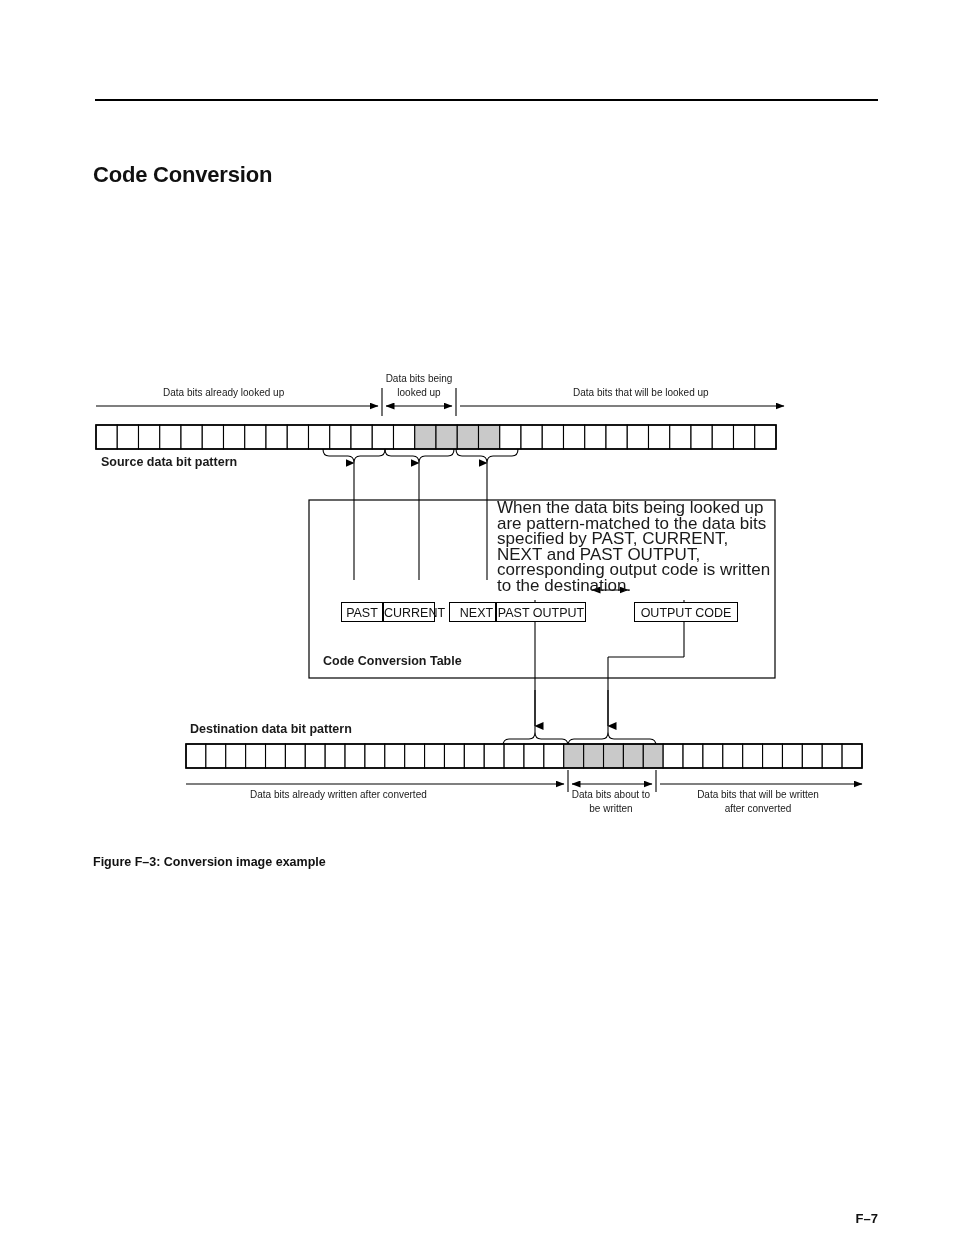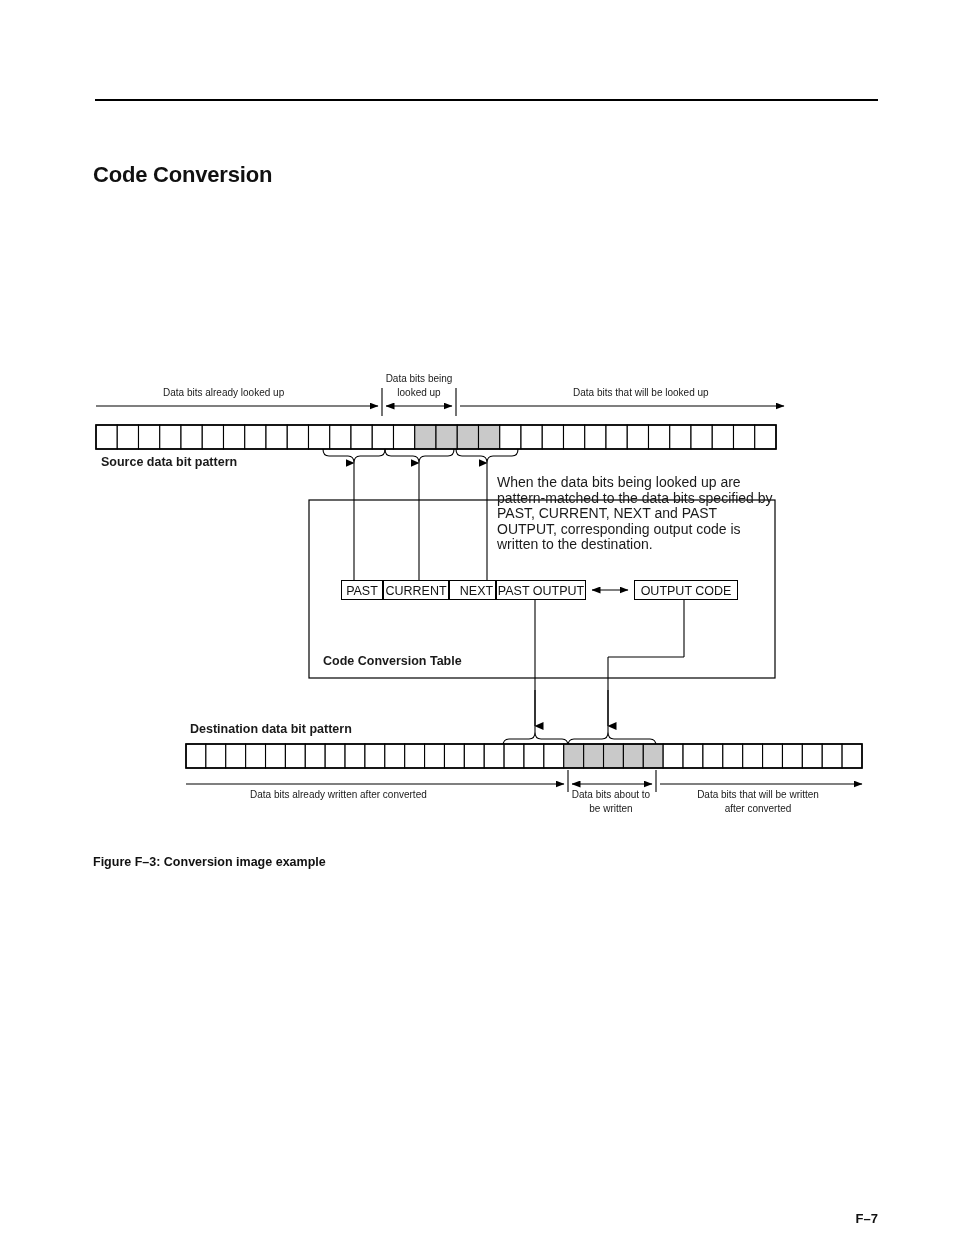--- a/index.html
+++ b/index.html
@@ -41,32 +41,32 @@
 
   
   .lbl-source{left:101px;top:455px;}
   .lbl-dest{left:190px;top:722px;}
   .lbl-cctable{left:323px;top:654px;}
 
   
   .cellbox{
     position:absolute;font-size:12.5px;color:#111;
     text-align:center;line-height:20px;height:20px;
-    background:#fff;border:1px solid #000;box-sizing:border-box;
+    background:#fff;border:1px solid #000;box-sizing:border-box;margin-top:22px;
   }
   .tb-past{left:341px;top:580px;width:42px;}
-  .tb-current{left:383px;top:580px;width:66px;}
+  .tb-current{left:383px;top:580px;width:52px;}
   .tb-next{left:449px;top:580px;width:47px;padding-left:8px;}
   .tb-pastoutput{left:496px;top:580px;width:90px;}
   .tb-outputcode{left:634px;top:580px;width:104px;}
 
   
   .explain{
-    position:absolute;left:497px;top:475px;width:278px;
-    font-size:14px;line-height:15.5px;color:#1a1a1a;
+    position:absolute;left:497px;top:500px;width:278px;
+    font-size:17px;line-height:15.5px;color:#1a1a1a;
   }
 
   
   .lbl-already-written{left:250px;top:788px;}
   .lbl-about-written{left:564px;top:788px;width:94px;text-align:center;}
   .lbl-will-written{left:685px;top:788px;width:146px;text-align:center;}
 
   
   .fig-caption{
     position:absolute;left:93px;top:855px;

